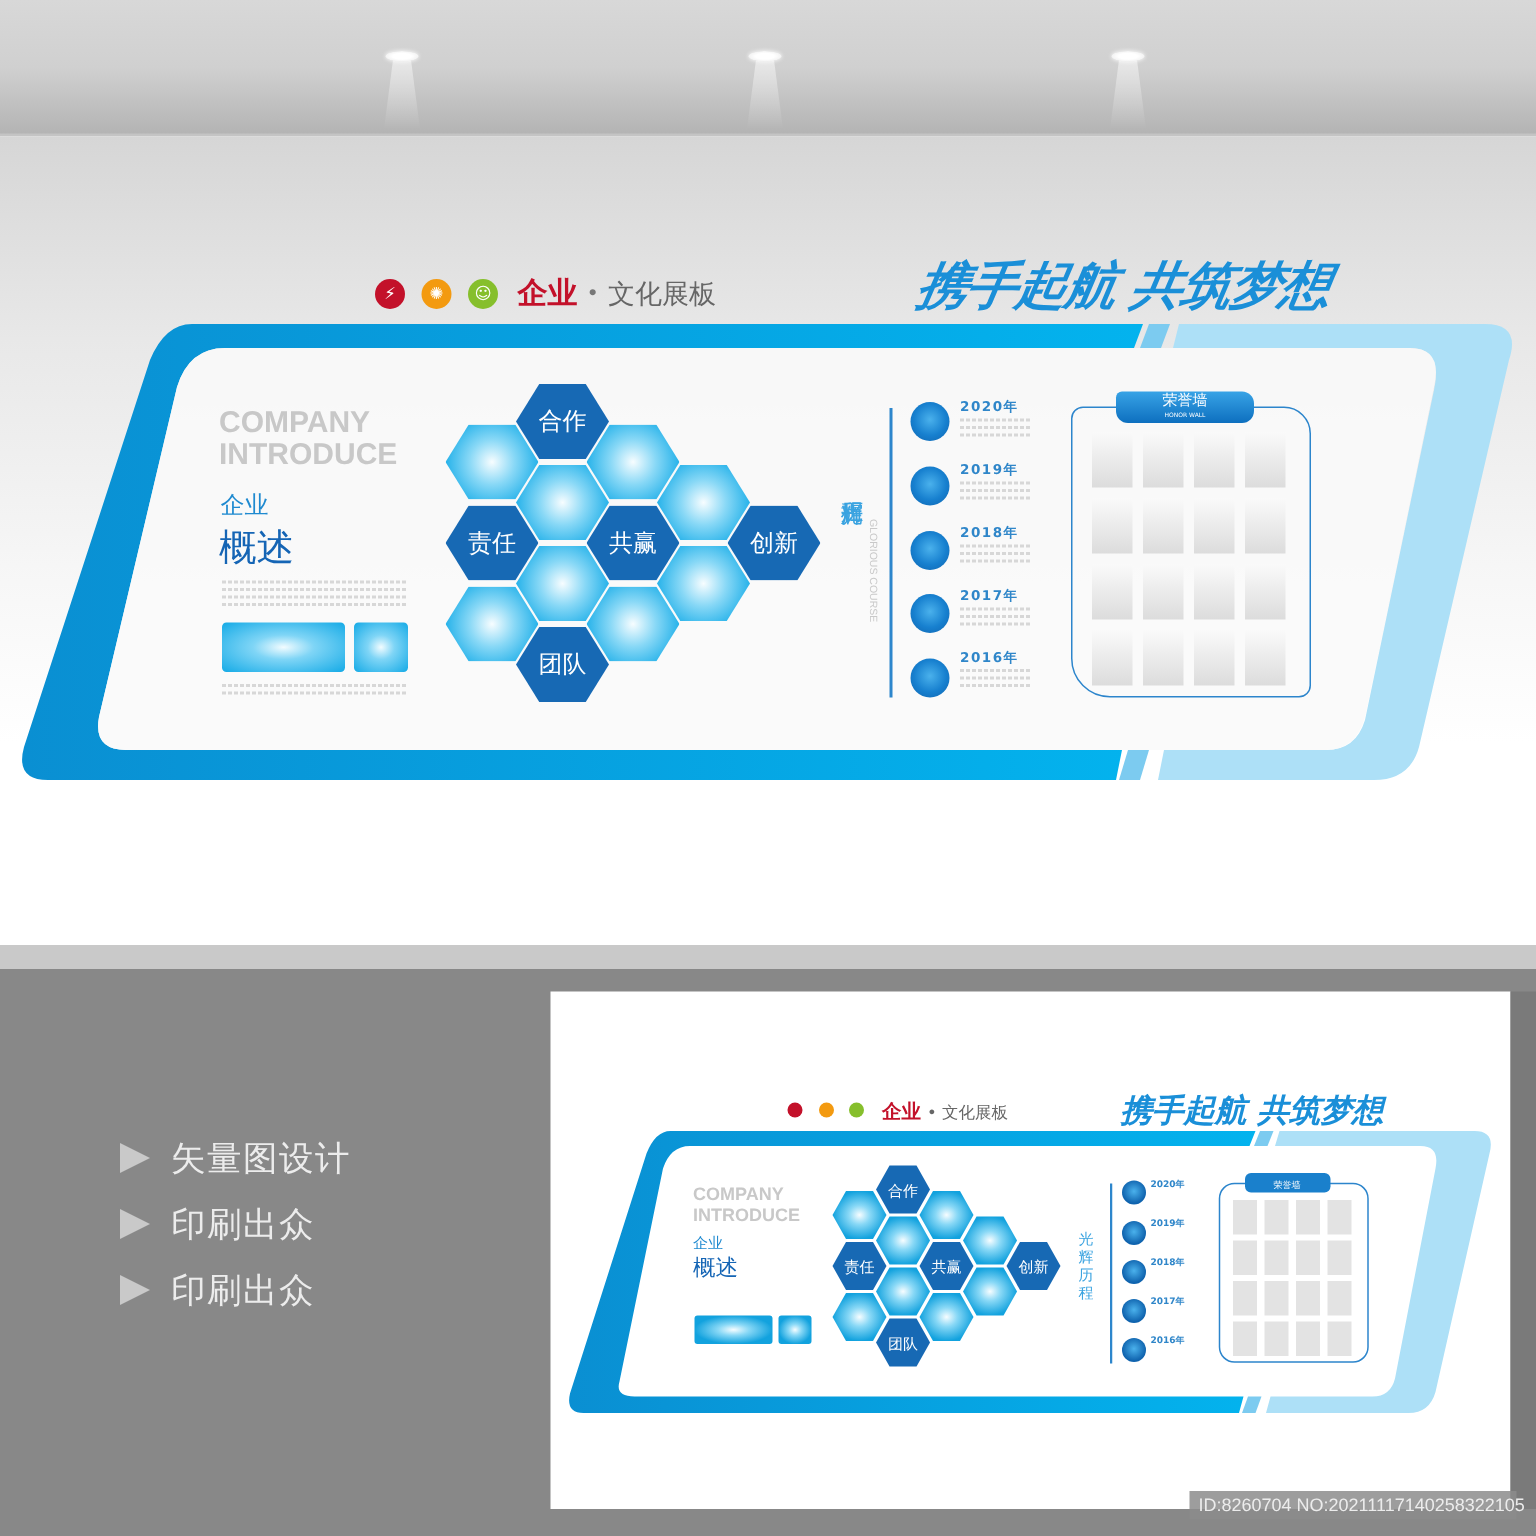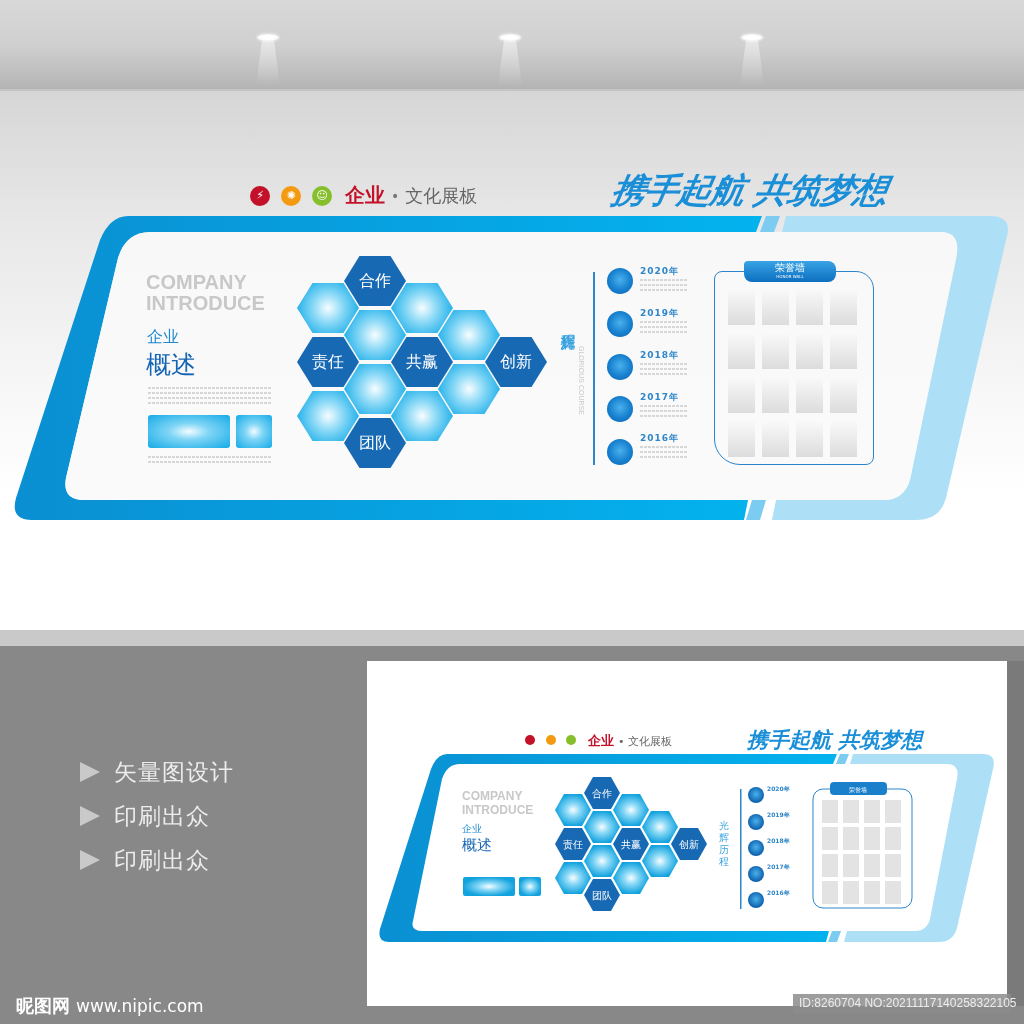--- a/index.html
+++ b/index.html
@@ -235,23 +235,20 @@
     <div class="feature">
       <span class="tri"></span>
       <span>印刷出众</span>
     </div>
     <div class="feature">
       <span class="tri"></span>
       <span>印刷出众</span>
     </div>
   </div>
 
-  <div class="watermark">
-    <b>昵图网</b><span>www.nipic.com</span>
-  </div>
 
   <div class="preview">
     <svg width="640" height="345" viewBox="0 0 640 345">
       <defs>
         <linearGradient id="blueGrad2" x1="0" x2="1" y1="0" y2="0">
           <stop offset="0" stop-color="#0a8fd2"></stop>
           <stop offset="1" stop-color="#03b3ee"></stop>
         </linearGradient>
         <radialGradient id="hexLight" cx="0.5" cy="0.5" r="0.5">
           <stop offset="0" stop-color="#f7fdff"></stop>

